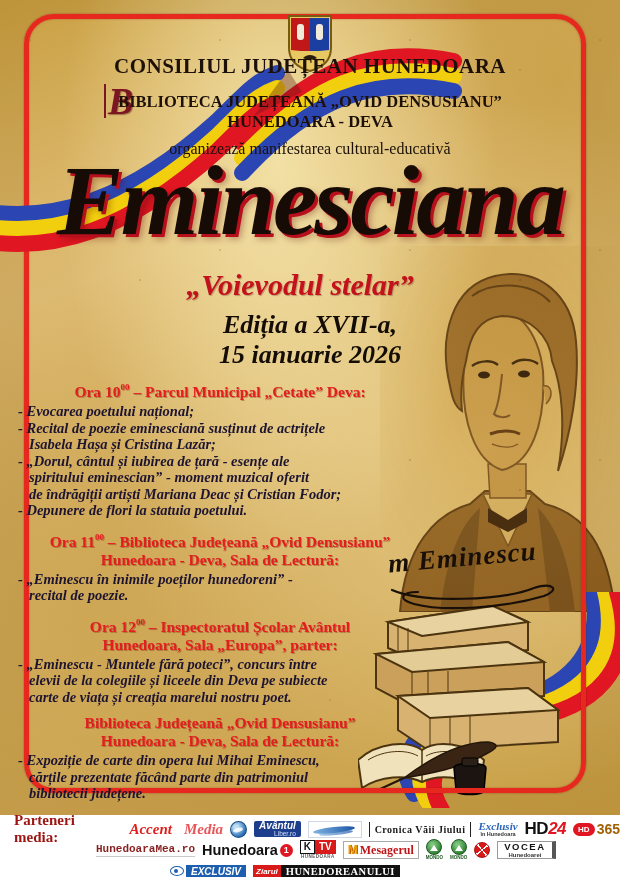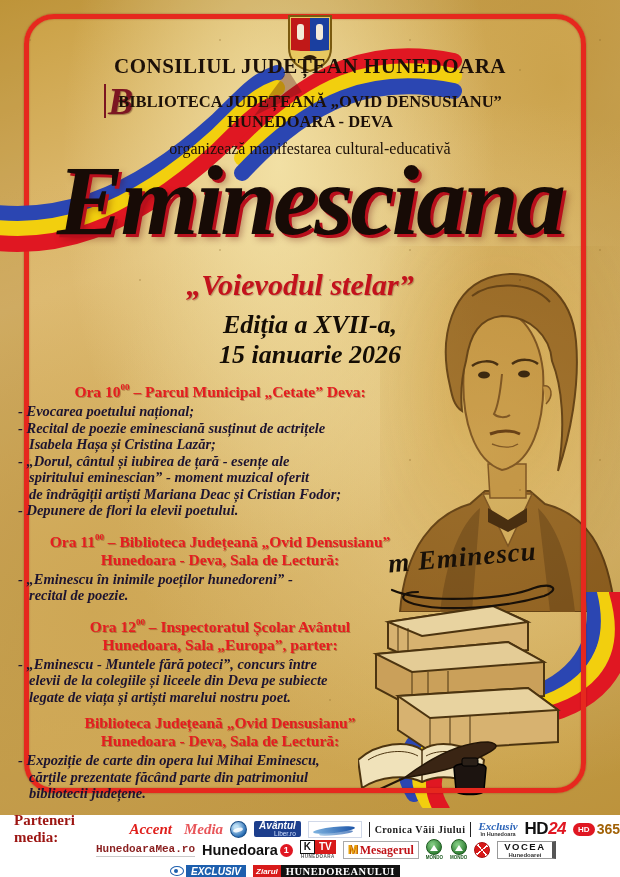--- a/index.html
+++ b/index.html
@@ -266,21 +266,21 @@
         <div class="bullet">
           <span>- Recital de poezie eminesciană susținut de actrițele</span>
           <span class="cont">Isabela Hașa și Cristina Lazăr;</span>
         </div>
         <div class="bullet">
           <span>- „Dorul, cântul și iubirea de țară - esențe ale</span>
           <span class="cont">spiritului eminescian” - moment muzical oferit</span>
           <span class="cont">de  îndrăgiții artiști Mariana Deac și Cristian Fodor;</span>
         </div>
         <div class="bullet">
-          <span>- Depunere de flori la elevii poetului.</span>
+          <span>- Depunere de flori la statuia poetului.</span>
         </div>
       </div>
     </div>
 
     <div class="sec">
       <div class="sec-h">
         <span>Ora 11</span><sup>00</sup><span> – Biblioteca Județeană „Ovid Densusianu”</span>
       </div>
       <div class="sec-h sec-h2">Hunedoara - Deva,  Sala de Lectură:</div>
       <div class="bullets">
@@ -293,21 +293,21 @@
 
     <div class="sec">
       <div class="sec-h">
         <span>Ora 12</span><sup>00</sup><span> </span><span>– Inspectoratul Școlar Avântul</span>
       </div>
       <div class="sec-h sec-h2">Hunedoara, Sala „Europa”, parter:</div>
       <div class="bullets">
         <div class="bullet">
           <span>- „Eminescu - Muntele fără poteci”, concurs între</span>
           <span class="cont">elevii de la colegiile și liceele din Deva pe subiecte</span>
-          <span class="cont">legate de viața și artiști marelui nostru poet.</span>
+          <span class="cont">carte de viața și creația marelui nostru poet.</span>
         </div>
       </div>
     </div>
 
     <div class="sec">
       <div class="sec-h">
         <span>Biblioteca Județeană „Ovid Densusianu”</span>
       </div>
       <div class="sec-h sec-h2">Hunedoara - Deva, Sala de Lectură:</div>
       <div class="bullets">

